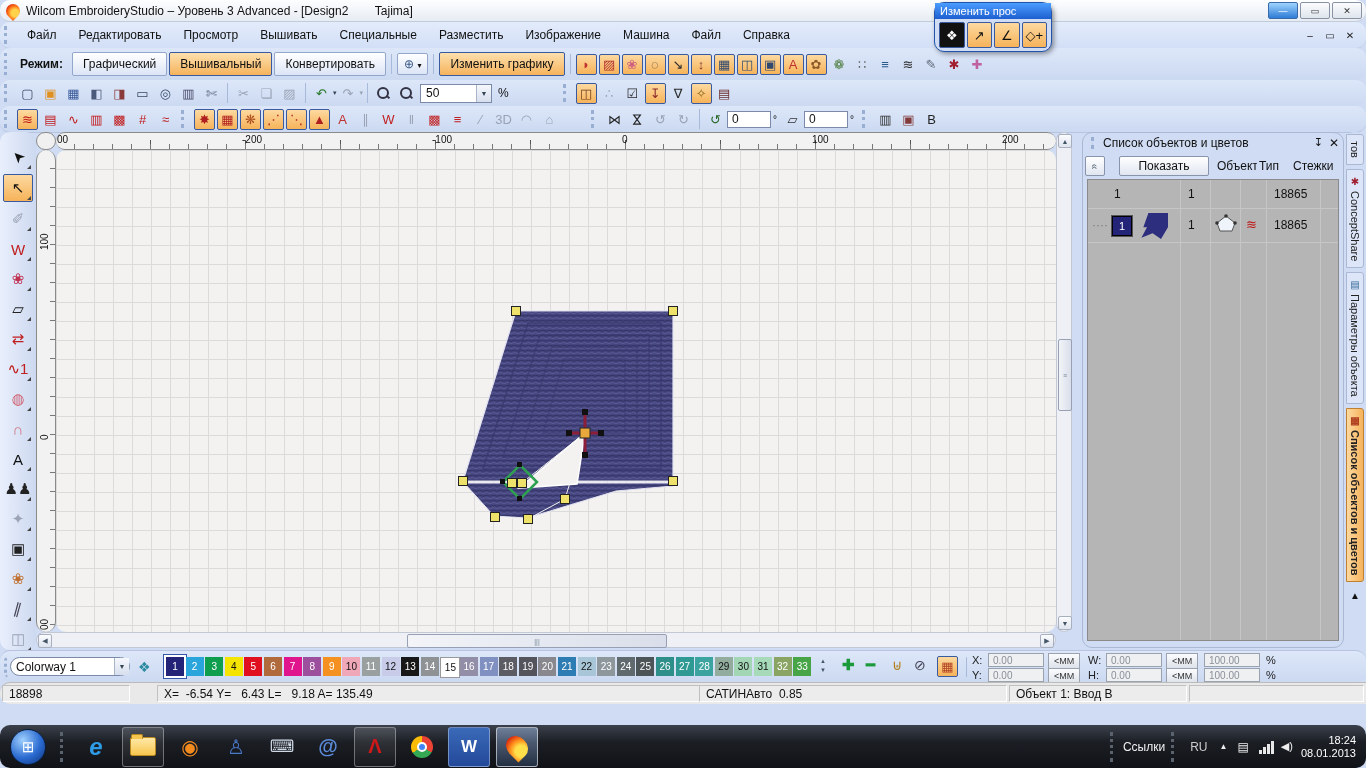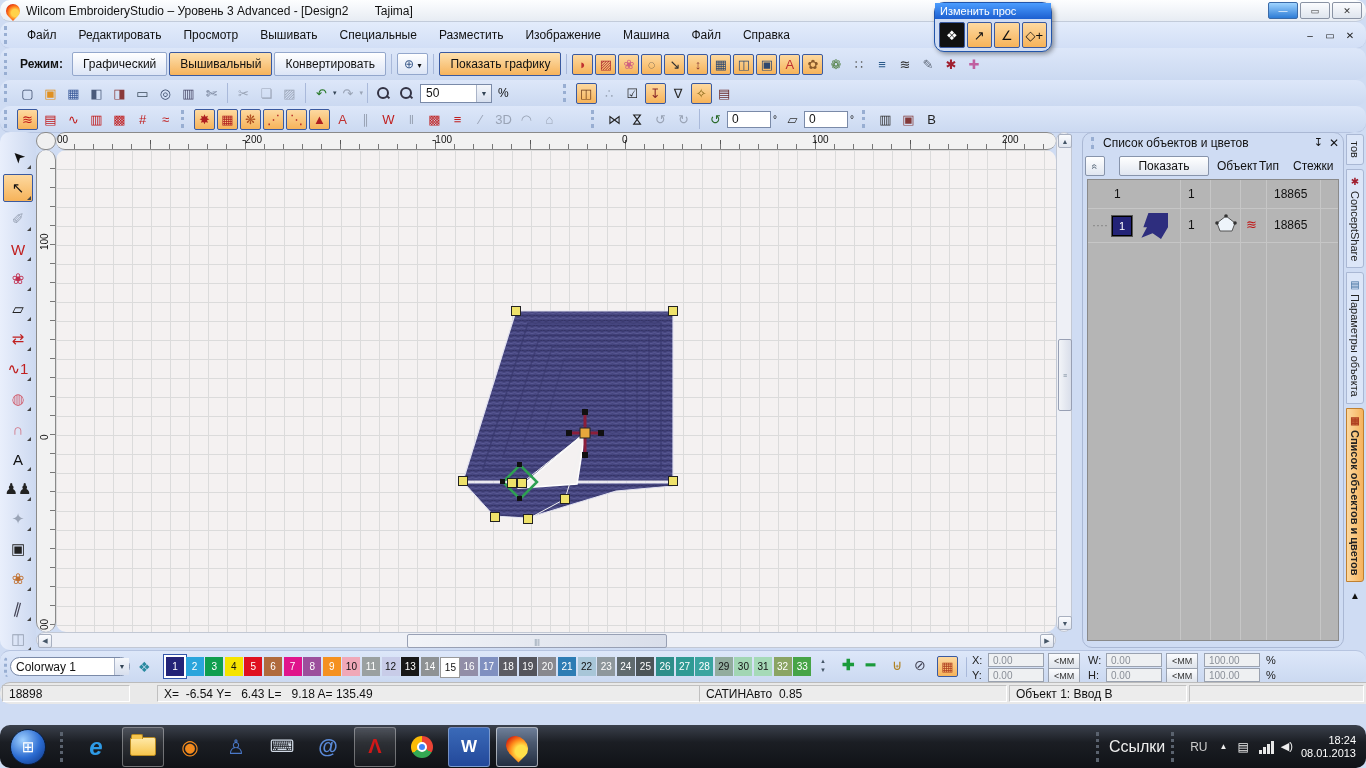--- a/index.html
+++ b/index.html
@@ -179,21 +179,21 @@
     <span class="lbl-b">Режим:</span>
     <span class="btn-flat">Графический</span>
     <span class="btn-or">Вышивальный</span>
     <span class="btn-flat">Конвертировать</span>
     <span class="sep"></span>
     <span class="btn-flat" style="padding:3px 6px;">
       <span style="color:#3a5a8a;">⊕</span>
       <span style="font-size:8px;">▾</span>
     </span>
     <span class="sep"></span>
-    <span class="btn-or">Показать графику</span>
+    <span class="btn-or">Изменить графику</span>
     <span class="sep"></span>
     <span id="modebar-tools" style="display:flex;align-items:center;">
         <span class="ic f" style="color: rgb(192, 48, 48);">◗</span>
         <span class="ic f" style="color: rgb(176, 48, 48);">▨</span>
         <span class="ic f" style="color: rgb(208, 96, 128);">❀</span>
         <span class="ic f" style="color: rgb(64, 64, 64);">◌</span>
         <span class="ic f" style="color: rgb(48, 48, 48);">↘</span>
         <span class="ic f" style="color: rgb(128, 48, 48);">↕</span>
         <span class="ic f" style="color: rgb(48, 74, 112);">▦</span>
         <span class="ic f" style="color: rgb(48, 74, 112);">◫</span>
@@ -608,21 +608,21 @@
     <span class="task framed" style="color:#d01818;font-weight:bold;">Λ</span>
     <span class="task">
         <span class="chrome-ic"></span>
       </span>
     <span class="task framed" style="color:#fff;font-weight:bold;background:linear-gradient(#3a6ab8,#23489a);font-size:17px;">W</span>
     <span class="task active">
         <span class="flame-task"></span>
       </span>
     <span id="tray">
       <span class="tgrip"></span>
-      <span style="font-size:16px;color:#eee;">Ссылки</span>
+      <span style="font-size:12px;color:#eee;">Ссылки</span>
       <span class="tgrip"></span>
       <span style="color:#ccc;margin:0 6px;">RU</span>
       <span style="font-size:8px;color:#eee;margin:0 6px;">▲</span>
       <span style="color:#eee;margin:0 4px;">▤</span>
       <span class="bars">
           <i style="height:4px;"></i>
           <i style="height:7px;"></i>
           <i style="height:10px;"></i>
           <i style="height:13px;"></i>
         </span>

